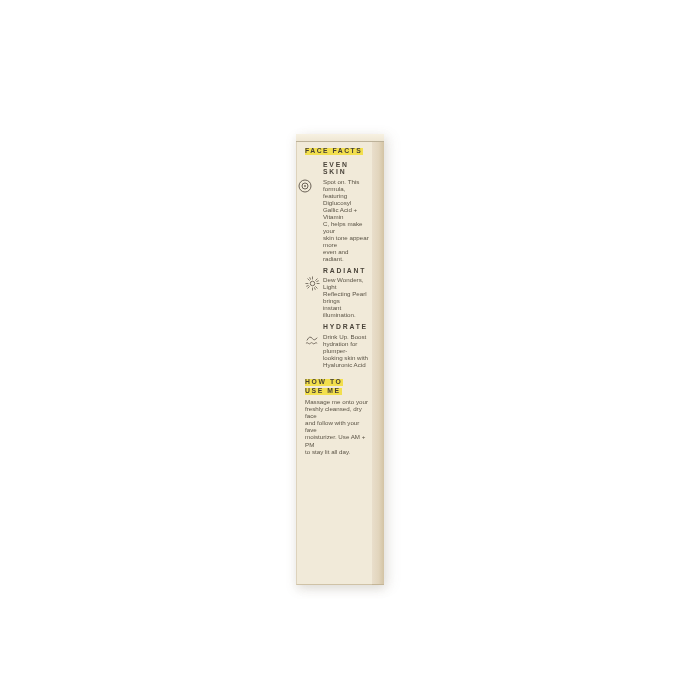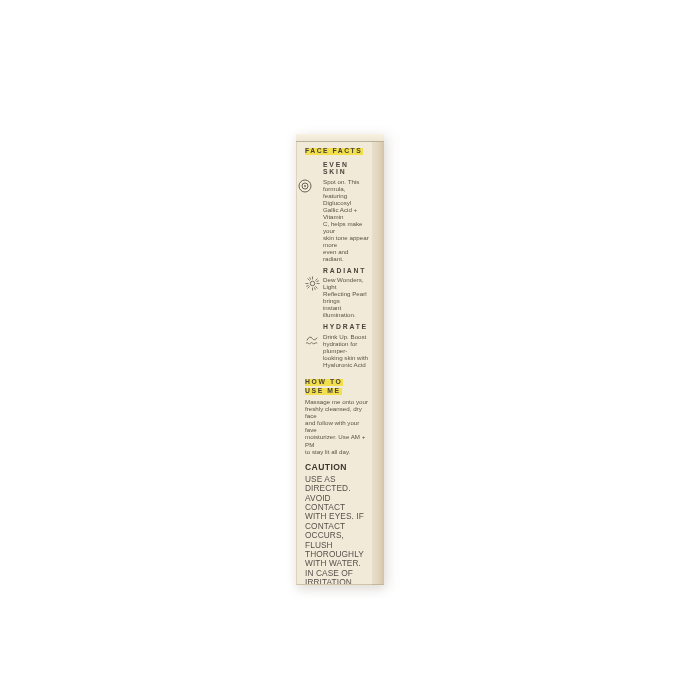--- a/index.html
+++ b/index.html
@@ -136,34 +136,19 @@
           <div class="howto-line">
             <span class="hl">USE ME</span>
           </div>
           <div class="howto-body">Massage me onto your
 freshly cleansed, dry face
 and follow with your fave
 moisturizer. Use AM + PM
 to stay lit all day.</div>
         </div>
 
-        <div class="caution">
-          <div class="caution-head">CAUTION</div>
-          <div class="caution-body">USE AS
-DIRECTED.
-AVOID CONTACT
-WITH EYES. IF
-CONTACT
-OCCURS, FLUSH
-THOROUGHLY
-WITH WATER.
-IN CASE OF
-IRRITATION,
-DISCONTINUE
-USE.</div>
-        </div>
 
       </div>
     </div>
 
     <div class="side"></div>
   </div>
 </div>
 
 </body></html>

